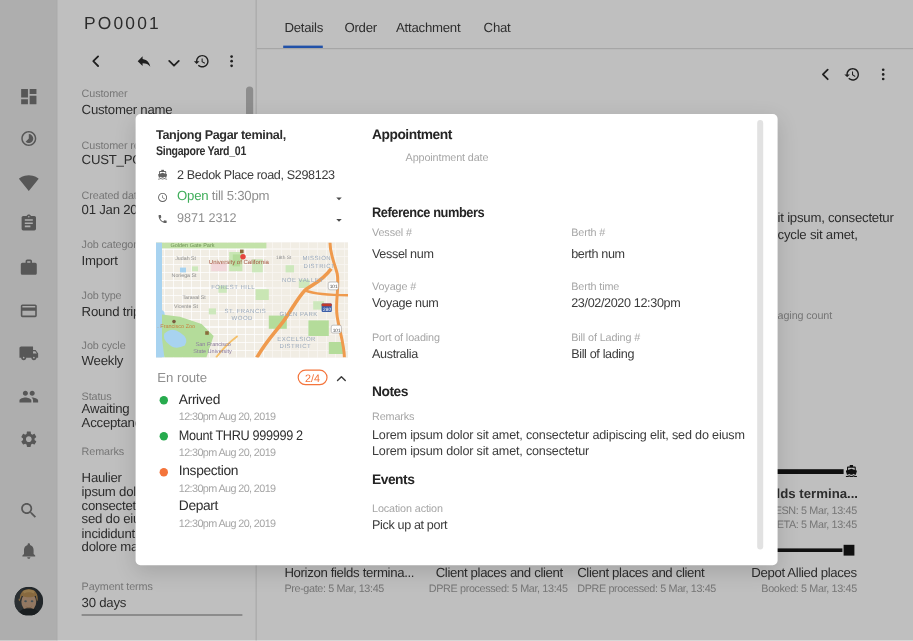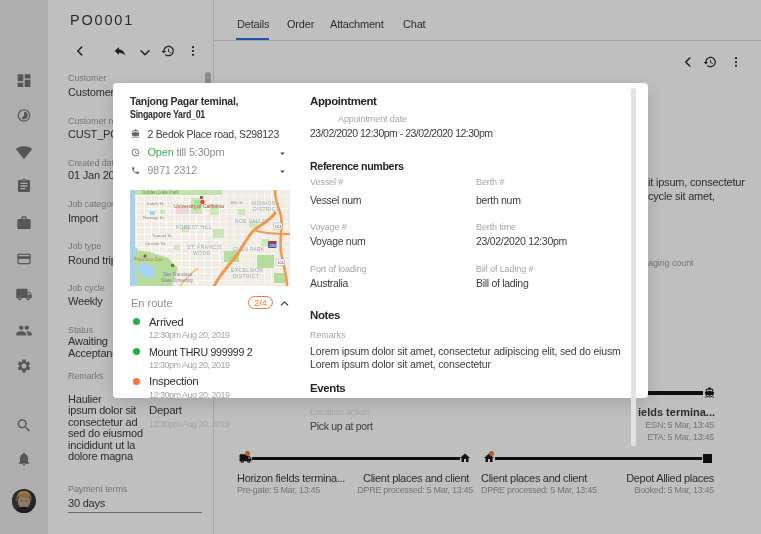--- a/index.html
+++ b/index.html
@@ -10,21 +10,21 @@
   
   #app { position:absolute; inset:0; background:#fff; }
   #sidebar { position:absolute; left:0; top:0; width:48px; height:534px; background:#e9e9e9; border-right:1px solid #e4e4e4; }
   #sidebar svg { position:absolute; left:50%; transform:translateX(-50%); fill:#757575; }
   #panel { position:absolute; left:48px; top:0; width:166px; height:534px; background:#fff; border-right:1px solid #dedede; }
   .lbl { position:absolute; font-size:9px; letter-spacing:-0.1px; color:#9e9e9e; white-space:nowrap; }
   .val { position:absolute; font-size:11px; letter-spacing:-0.2px; color:#3c3c3c; white-space:nowrap; }
   #main { position:absolute; left:214px; top:0; right:0; height:534px; background:#fff; }
   .tab { position:absolute; top:0; height:48px; line-height:48px; font-size:11px; letter-spacing:-0.2px; color:#3d3d3d; }
   #dim { position:absolute; inset:0; background:rgba(0,0,0,0.25); }
-  #modal { position:absolute; left:113px; top:83px; width:535px; height:315px; background:#fff; border-radius:4px; box-shadow:0 5px 18px rgba(0,0,0,0.14); }
+  #modal { position:absolute; left:113px; top:95px; width:535px; height:376px; background:#fff; border-radius:4px; box-shadow:0 5px 18px rgba(0,0,0,0.14); }
   .mh { position:absolute; font-size:11.5px; letter-spacing:-0.4px; font-weight:bold; color:#242424; white-space:nowrap; }
   .mlbl { position:absolute; font-size:9px; letter-spacing:-0.1px; color:#a6a6a6; white-space:nowrap; }
   .mval { position:absolute; font-size:10.5px; letter-spacing:-0.3px; color:#3c3c3c; white-space:nowrap; }
   .tstamp { position:absolute; font-size:9px; letter-spacing:-0.5px; color:#a6a6a6; white-space:nowrap; }
   .dot { position:absolute; width:7px; height:7px; border-radius:50%; }
 </style>
 </head>
 <body>
 <div id="app">
 
@@ -292,21 +292,20 @@
 
   <div class="dot" style="left:20px; top:294.5px; background:#f4743b;"></div>
   <div class="abs nw" style="left:36px; top:292px; font-size:11.5px; letter-spacing:-0.3px; color:#2e2e2e;">Inspection</div>
   <div class="tstamp" style="left:36px; top:306.5px;">12:30pm Aug 20, 2019</div>
 
   <div class="abs nw" style="left:36px; top:321px; font-size:11.5px; letter-spacing:-0.3px; color:#2e2e2e;">Depart</div>
   <div class="tstamp" style="left:36px; top:336px;">12:30pm Aug 20, 2019</div>
 
   <div class="mh" style="left:197px; top:11.5px;">Appointment</div>
   <div class="mlbl" style="left:197px; top:31px;margin-left:28px;">Appointment date</div>
-  <div class="mval" style="left:197px; top:43.5px; letter-spacing:-0.5px;">23/02/2020 12:30pm - 23/02/2020 12:30pm</div>
 
   <div class="mh" style="left:197px; top:76.5px; transform:scaleX(0.93); transform-origin:0 50%;">Reference numbers</div>
   <div class="mlbl" style="left:197px; top:94px;">Vessel #</div>
   <div class="mval" style="left:197px; top:110.5px;">Vessel num</div>
   <div class="mlbl" style="left:363px; top:94px;">Berth #</div>
   <div class="mval" style="left:363px; top:110.5px;">berth num</div>
 
   <div class="mlbl" style="left:197px; top:138.5px;">Voyage #</div>
   <div class="mval" style="left:197px; top:151.5px;">Voyage num</div>
   <div class="mlbl" style="left:363px; top:138.5px;">Berth time</div>

